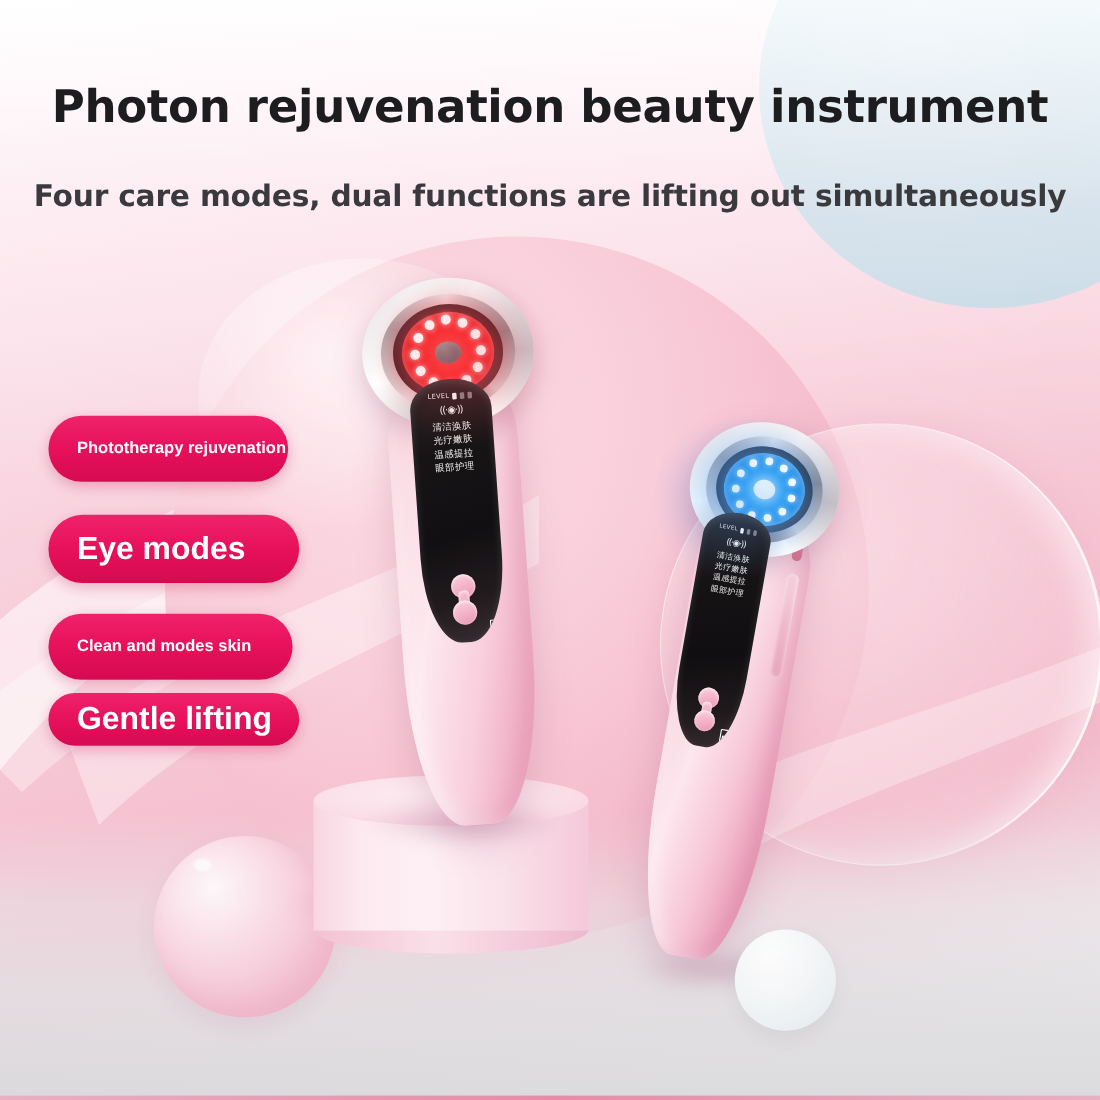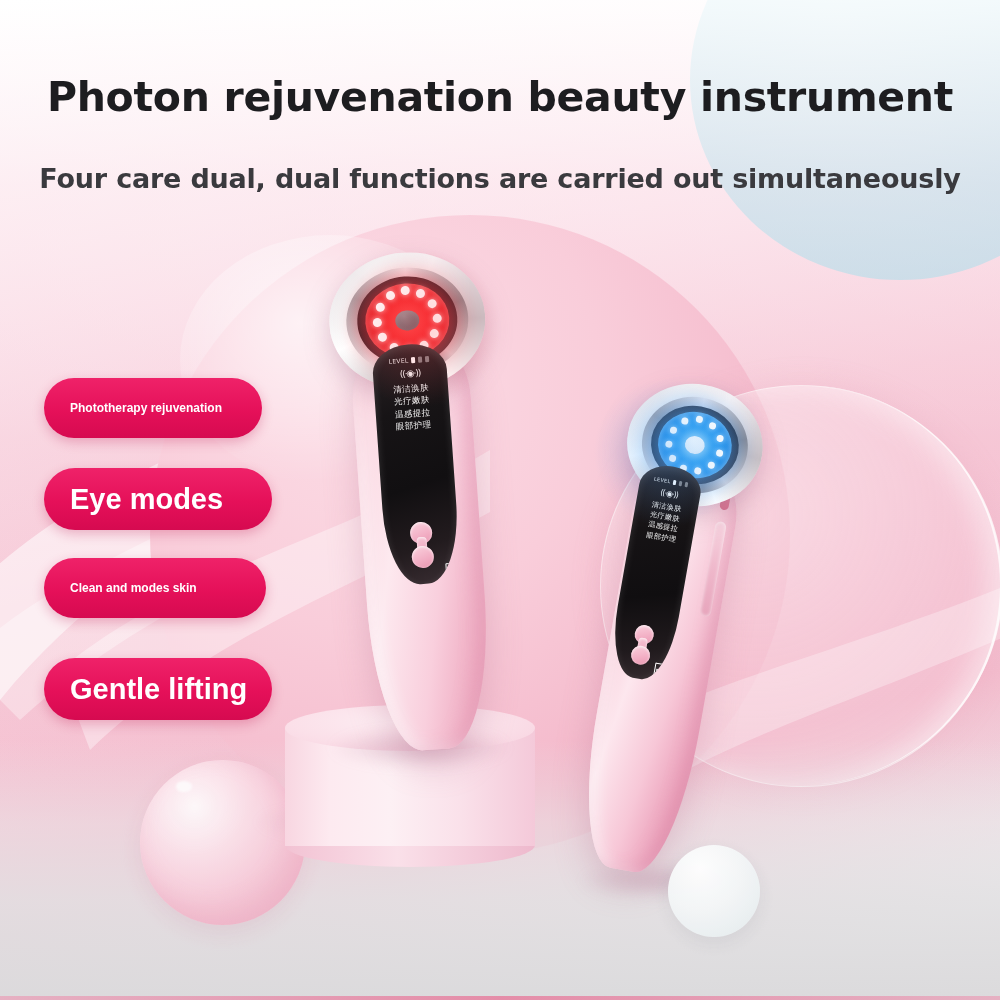--- a/index.html
+++ b/index.html
@@ -115,26 +115,26 @@
 
   
   .badges{position:absolute;left:44px;top:378px;width:250px;}
   .badge{
     position:absolute;display:flex;align-items:center;
     background:linear-gradient(180deg,#ef2269 0%,#e51059 55%,#d60a50 100%);
     border-radius:34px;color:#fff;
     box-shadow:0 4px 12px rgba(190,20,80,.28);
     padding:0 0 0 26px;box-sizing:border-box;
   }
-  .badge-sm{font-size:12px;font-weight:700;line-height:1.18;}
+  .badge-sm{font-size:15px;font-weight:700;line-height:1.18;}
   .badge-lg{font-size:29px;font-weight:700;line-height:1;}
   .b0{left:0;top:0;width:218px;height:60px;}
   .b1{left:0;top:90px;width:228px;height:62px;}
   .b2{left:0;top:180px;width:222px;height:60px;}
-  .b3{left:0;top:280px;width:228px;height:62px;align-items:center;}
+  .b3{left:0;top:252px;width:228px;height:48px;align-items:center;}
 
   
   .device{position:absolute;}
   .dev1{left:330px;top:252px;width:180px;height:500px;transform:rotate(-4deg);}
   .dev1 .handle{
     position:absolute;left:30px;top:78px;width:118px;height:420px;
     border-radius:58px 58px 46px 46px / 70px 70px 150px 150px;
     background:linear-gradient(100deg,#f6bdcd 0%,#fbd9e3 16%,#fde9ef 34%,#f9cfdd 62%,#eea8bf 88%,#e293ae 100%);
     box-shadow:0 14px 34px rgba(180,110,140,.30), inset -8px 0 18px rgba(214,135,165,.35), inset 8px 0 16px rgba(255,255,255,.55);
   }
@@ -311,21 +311,21 @@
   <div class="sphere-pink"></div>
   <div class="podium-shadow"></div>
 
   <div class="podium">
     <div class="podium-bottom"></div>
     <div class="podium-body"></div>
     <div class="podium-top"></div>
   </div>
 
   <div class="title">Photon rejuvenation beauty instrument</div>
-  <div class="subtitle">Four care dual, dual functions are carried out simultaneously</div>
+  <div class="subtitle">Four care modes, dual functions are lifting out simultaneously</div>
 
   <div class="badges">
     <div class="badge b0 badge-sm">
       <span>Phototherapy rejuvenation</span>
     </div>
     <div class="badge b1 badge-lg">
       <span>Eye modes</span>
     </div>
     <div class="badge b2 badge-sm">
       <span>Clean and modes skin</span>

